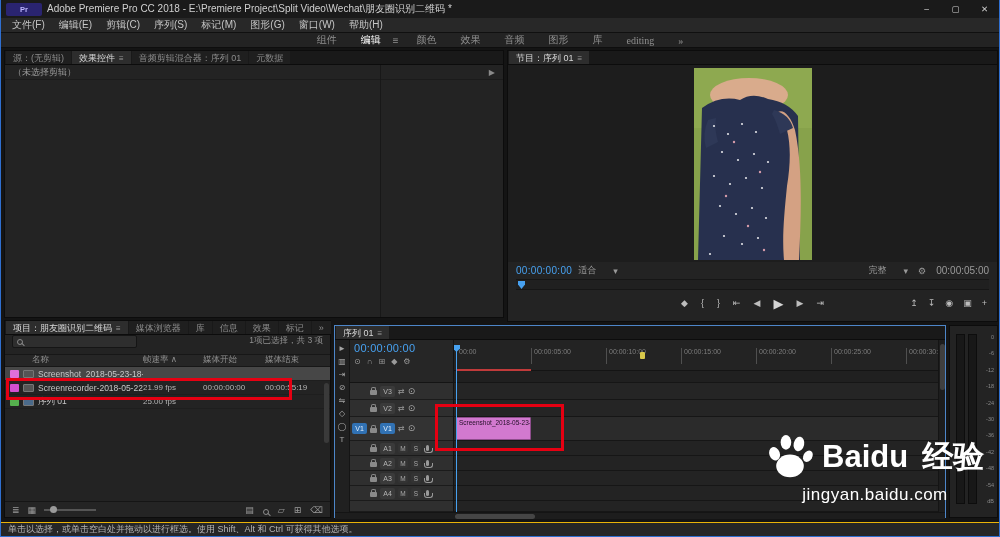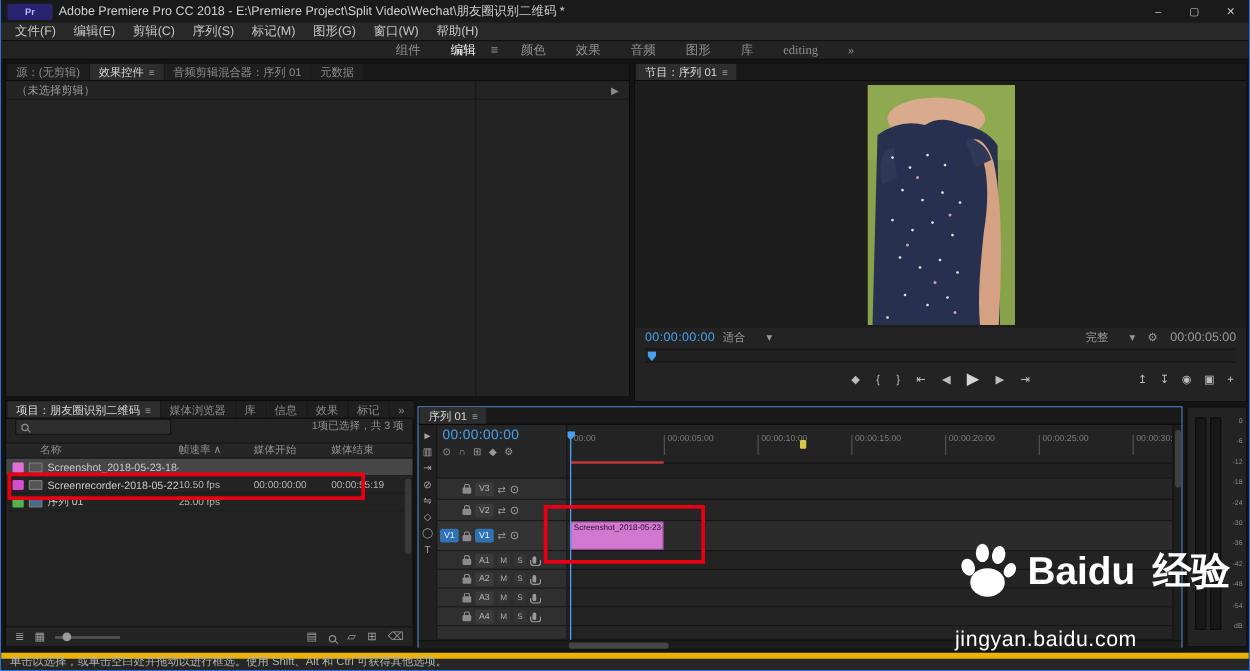--- a/index.html
+++ b/index.html
@@ -124,24 +124,24 @@
   
   .red-box{position:absolute;border:3px solid #e60012;background:transparent;z-index:20;}
   #red1{left:5px;top:330px;width:286px;height:22px;}
   #red2{left:434px;top:356px;width:129px;height:47px;}
 
   
   .watermark{position:absolute;left:763px;top:383px;width:222px;z-index:25;color:#fff;}
   .wm-row{display:flex;align-items:center;gap:6px;}
   .wm-brand{font-size:31px;font-weight:bold;letter-spacing:0;}
   .wm-cn{font-size:31px;font-weight:bold;margin-left:8px;}
-  .wm-url{font-size:17px;margin-top:19px;letter-spacing:.5px;}
-
-  
-  .statusbar{height:14px;background:#262626;border-top:5px solid #eab308;display:flex;align-items:flex-end;padding-left:7px;font-size:9px;color:#b3b3b3;}
+  .wm-url{font-size:17px;margin-top:2px;letter-spacing:.5px;text-align:center;}
+
+  
+  .statusbar{height:14px;background:#262626;border-top:1px solid #eab308;display:flex;align-items:flex-end;padding-left:7px;font-size:9px;color:#b3b3b3;}
 </style>
 </head>
 <body>
 
 <div class="window">
 
   <div class="titlebar">
     <span class="app-glyph">Pr</span>
     <span>Adobe Premiere Pro CC 2018 - E:\Premiere Project\Split Video\Wechat\朋友圈识别二维码 *</span>
     <div class="win-controls">
@@ -311,21 +311,21 @@
         <span class="thumb"></span>
         <span class="pj-name">Screenshot_2018-05-23-18-2...</span>
         <span class="pj-cell c-fps"></span>
         <span class="pj-cell c-start"></span>
         <span class="pj-cell c-end"></span>
       </div>
       <div class="pj-row">
         <span class="chip" style="background:#d44fd0"></span>
         <span class="thumb"></span>
         <span class="pj-name">Screenrecorder-2018-05-22-1...</span>
-        <span class="pj-cell c-fps">10.50 fps</span>
+        <span class="pj-cell c-fps">21.99 fps</span>
         <span class="pj-cell c-start">00:00:00:00</span>
         <span class="pj-cell c-end">00:00:55:19</span>
       </div>
       <div class="pj-row">
         <span class="chip" style="background:#55b04e"></span>
         <span class="thumb seq"></span>
         <span class="pj-name">序列 01</span>
         <span class="pj-cell c-fps">25.00 fps</span>
         <span class="pj-cell c-start"></span>
         <span class="pj-cell c-end"></span>

